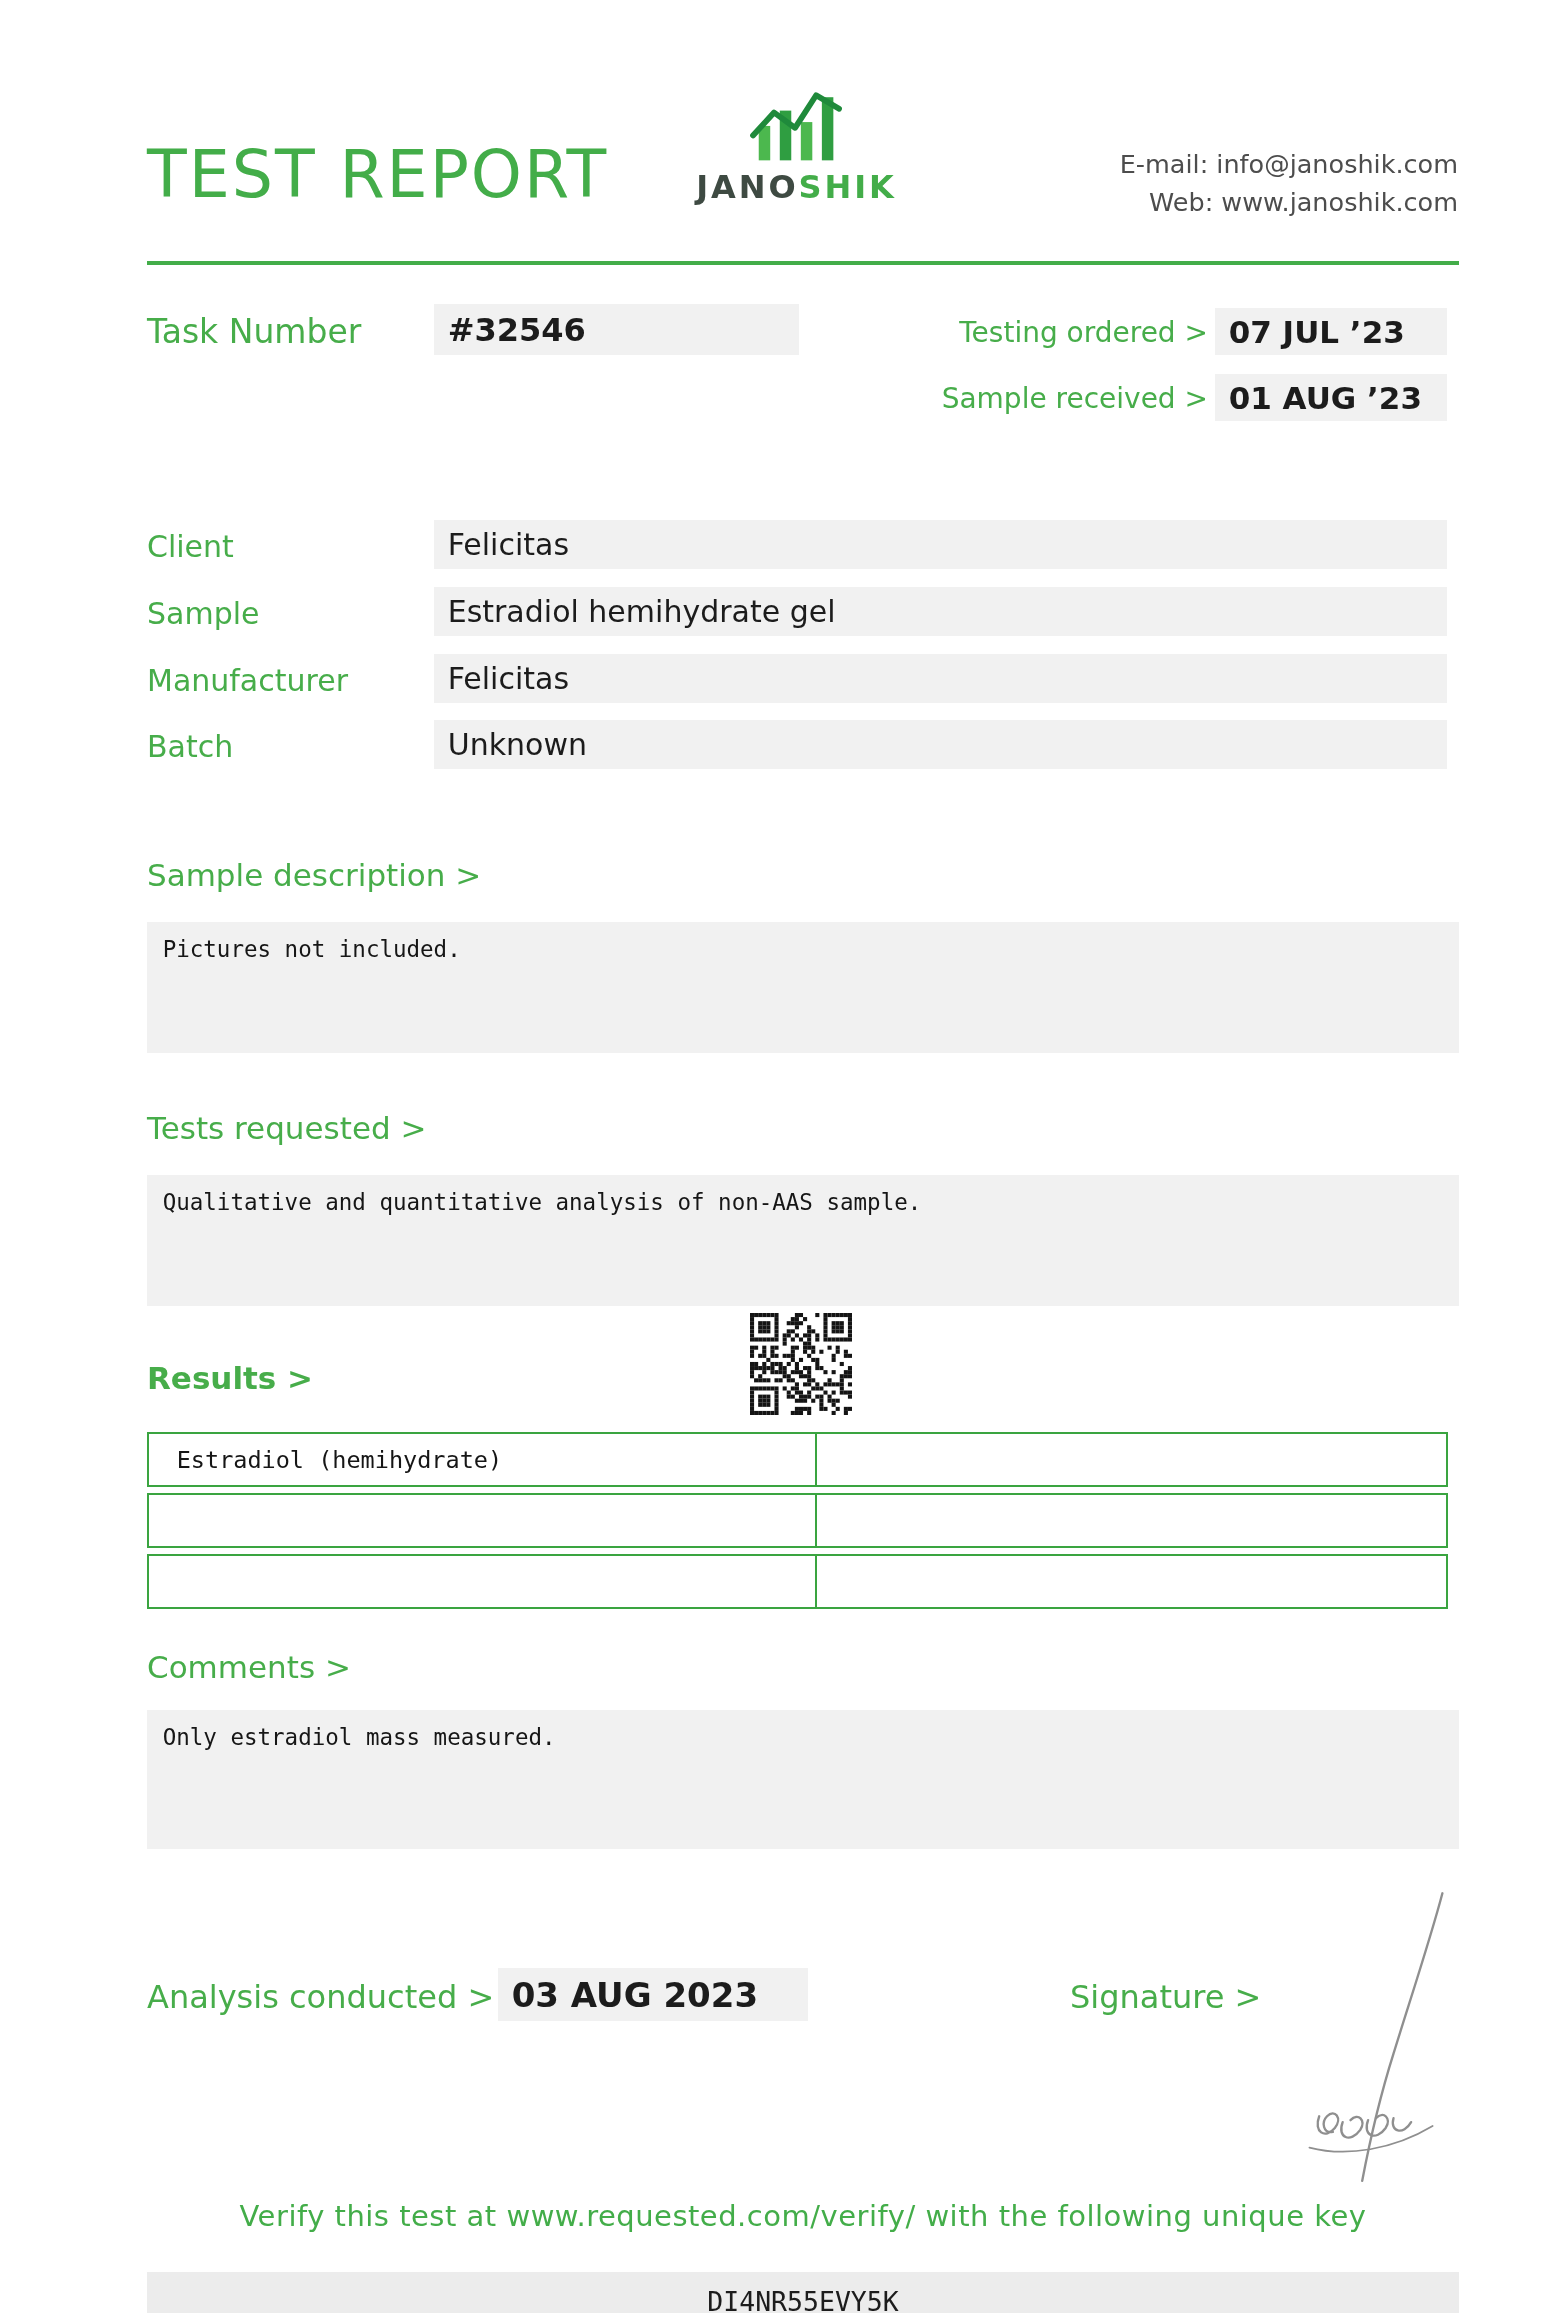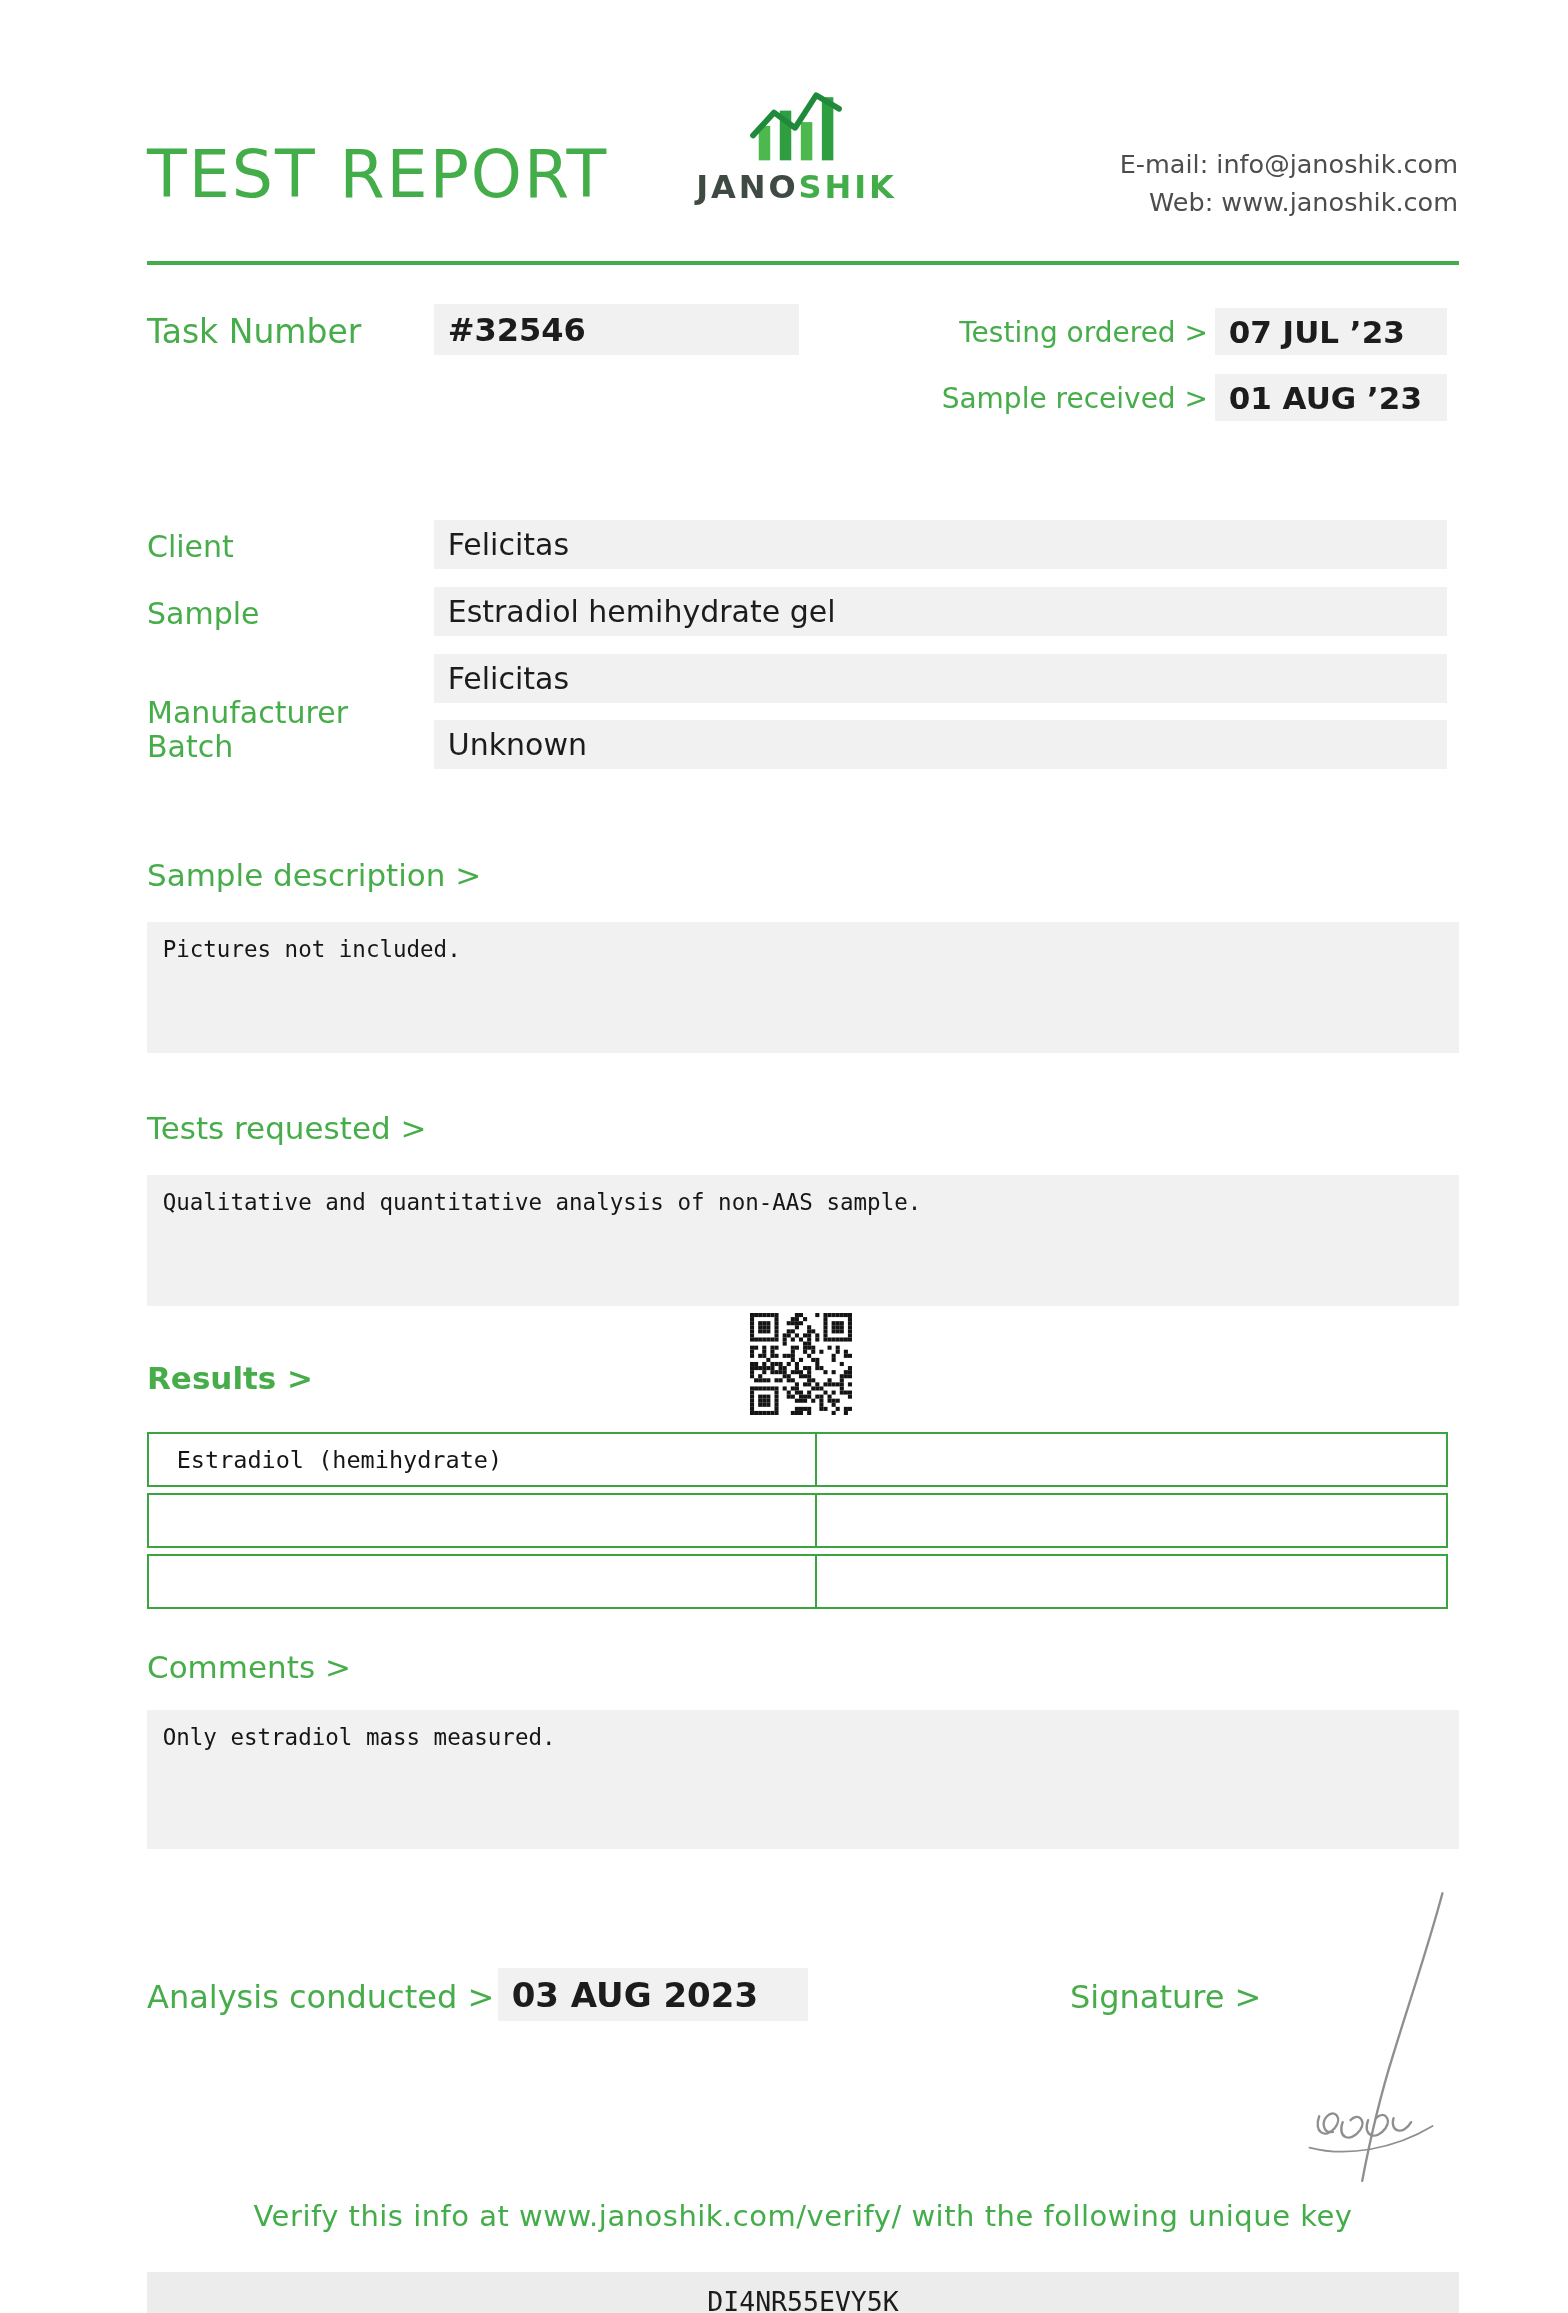--- a/index.html
+++ b/index.html
@@ -26,21 +26,21 @@
   .ordered-label { top:316px; }
   .received-label { top:382px; }
   .ordered-box { position:absolute; left:1215px; top:308px; width:232px; height:47px; font-size:31px; font-weight:bold; }
   .received-box { position:absolute; left:1215px; top:374px; width:232px; height:47px; font-size:31px; font-weight:bold; }
 
   
   .info-label { position:absolute; left:147px; font-size:30px; }
   .info-box { position:absolute; left:434px; width:1013px; height:49px; font-size:30px; }
   .il-0 { top:529px; } .ib-0 { top:520px; }
   .il-1 { top:596px; } .ib-1 { top:587px; }
-  .il-2 { top:663px;margin-top:32px; } .ib-2 { top:654px; }
+  .il-2 { top:663px; } .ib-2 { top:654px; }
   .il-3 { top:729px; } .ib-3 { top:720px; }
 
   
   .section-heading { position:absolute; left:147px; font-size:31px; }
   .h-sample { top:857px; } .h-tests { top:1110px; } .h-results { top:1360px;font-weight:bold; } .h-comments { top:1649px; }
   .textbox { position:absolute; left:147px; width:1312px; background:#f1f1f1;
              font-family:"DejaVu Sans Mono", monospace; font-size:22.5px; color:#161616; padding:13.7px 15.7px; }
   .b-sample { top:922px; height:131px; }
   .b-tests { top:1175px; height:131px; }
   .b-comments { top:1710px; height:139px; }
@@ -433,17 +433,17 @@
   <div class="signature-label glabel">Signature &gt;</div>
   <svg class="signature" viewBox="0 0 180 310" fill="none" stroke="#8f8f8f" stroke-width="2.4" stroke-linecap="round">
     <path d="M162 6 C150 52, 128 118, 112 170 C100 208, 88 258, 80 300"></path>
     <path d="M36 234 C30 250, 42 258, 52 246 C60 236, 52 226, 44 234 C38 240, 40 252, 50 250"></path>
     <path d="M60 240 C54 256, 68 262, 78 248 C84 238, 76 230, 68 238"></path>
     <path d="M86 238 C80 254, 94 260, 104 246 C110 236, 102 228, 94 236"></path>
     <path d="M112 236 C108 250, 122 254, 130 240"></path>
     <path d="M26 266 C64 276, 112 268, 152 244" stroke-width="1.8"></path>
   </svg>
 
-  <div class="verify">Verify this info at www.janoshik.com/verify/ with the following unique key</div>
+  <div class="verify">Verify this test at www.requested.com/verify/ with the following unique key</div>
   <div class="keybar">DI4NR55EVY5K</div>
 
 </div>
 
 
 </body></html>

